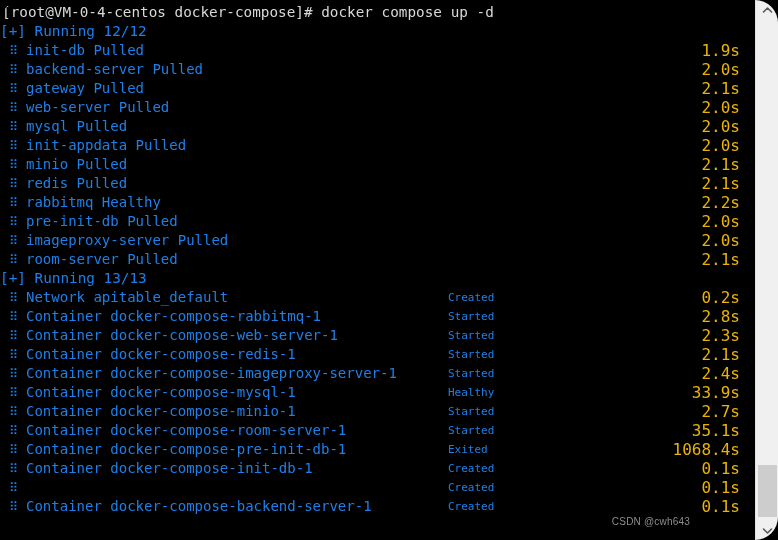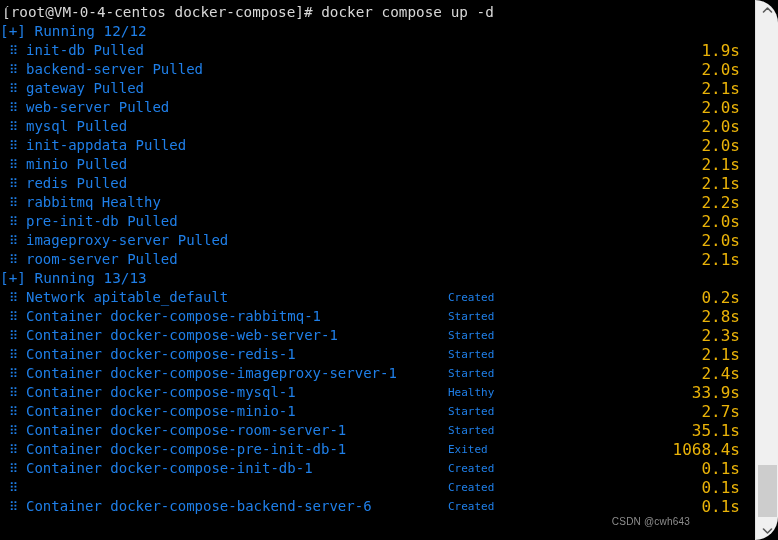--- a/index.html
+++ b/index.html
@@ -187,21 +187,21 @@
         <div class="row"><span class="cell-bullet">⠿</span><span class="cell-name">Container docker-compose-rabbitmq-1</span><span class="cell-status">Started</span><span class="cell-time">2.8s</span></div>
         <div class="row"><span class="cell-bullet">⠿</span><span class="cell-name">Container docker-compose-web-server-1</span><span class="cell-status">Started</span><span class="cell-time">2.3s</span></div>
         <div class="row"><span class="cell-bullet">⠿</span><span class="cell-name">Container docker-compose-redis-1</span><span class="cell-status">Started</span><span class="cell-time">2.1s</span></div>
         <div class="row"><span class="cell-bullet">⠿</span><span class="cell-name">Container docker-compose-imageproxy-server-1</span><span class="cell-status">Started</span><span class="cell-time">2.4s</span></div>
         <div class="row"><span class="cell-bullet">⠿</span><span class="cell-name">Container docker-compose-mysql-1</span><span class="cell-status">Healthy</span><span class="cell-time">33.9s</span></div>
         <div class="row"><span class="cell-bullet">⠿</span><span class="cell-name">Container docker-compose-minio-1</span><span class="cell-status">Started</span><span class="cell-time">2.7s</span></div>
         <div class="row"><span class="cell-bullet">⠿</span><span class="cell-name">Container docker-compose-room-server-1</span><span class="cell-status">Started</span><span class="cell-time">35.1s</span></div>
         <div class="row"><span class="cell-bullet">⠿</span><span class="cell-name">Container docker-compose-pre-init-db-1</span><span class="cell-status">Exited</span><span class="cell-time">1068.4s</span></div>
         <div class="row"><span class="cell-bullet">⠿</span><span class="cell-name">Container docker-compose-init-db-1</span><span class="cell-status">Created</span><span class="cell-time">0.1s</span></div>
         <div class="row"><span class="cell-bullet">⠿</span><span class="cell-status">Created</span><span class="cell-time">0.1s</span></div>
-        <div class="row"><span class="cell-bullet">⠿</span><span class="cell-name">Container docker-compose-backend-server-6</span><span class="cell-status">Created</span><span class="cell-time">0.1s</span></div>
+        <div class="row"><span class="cell-bullet">⠿</span><span class="cell-name">Container docker-compose-backend-server-1</span><span class="cell-status">Created</span><span class="cell-time">0.1s</span></div>
       </div>
 
   </div>
 
   <div id="scrollbar">
     <div id="scrollbar-up">
       <svg class="sb-arrow" viewBox="0 0 11 11">
         <path d="M1.5 7 L5.5 3 L9.5 7" fill="none" stroke="#5a5a5a" stroke-width="1.6" stroke-linecap="round" stroke-linejoin="round"></path>
       </svg>
     </div>

